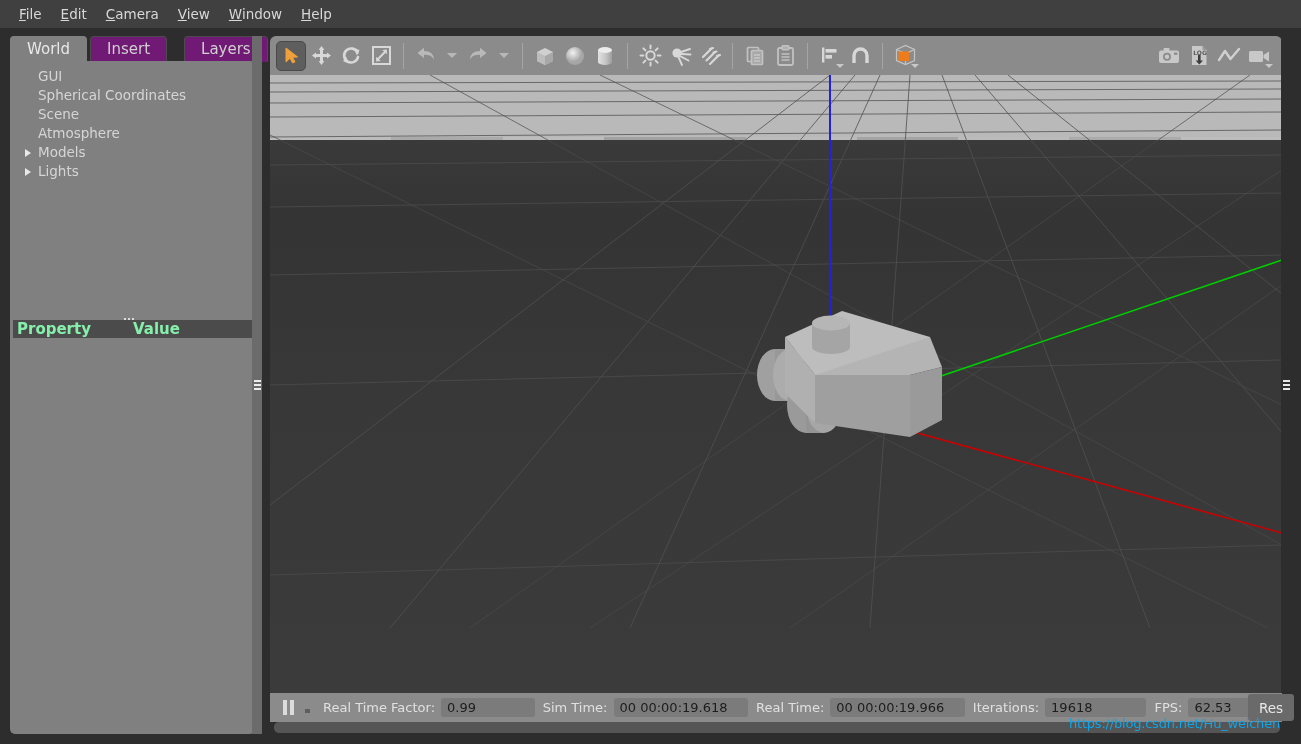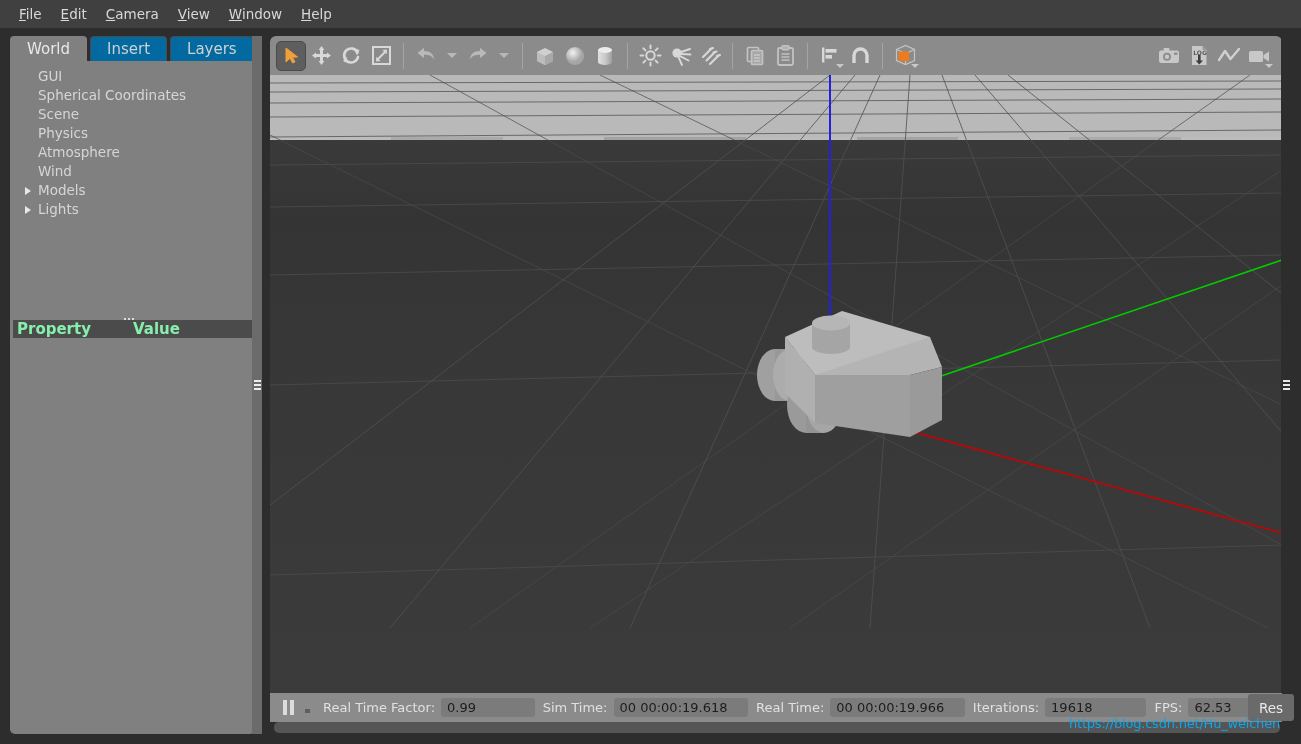--- a/index.html
+++ b/index.html
@@ -33,24 +33,24 @@
   #tabbar { position: absolute; left: 0; top: 0; height: 26px; width: 250px; display: flex; }
   .tab {
     height: 26px; line-height: 24px;
     padding: 0 16px;
     font-size: 15px;
     color: #d0d0d0;
     border-top-left-radius: 4px; border-top-right-radius: 4px;
     cursor: default;
   }
   .tab.inactive {
-    background: #0369a1;
+    background: #701a75;
     border: 1px solid #4b4b4b;
     border-bottom: none;
-    margin-right: 3px;
+    margin-right: 17px;
   }
   .tab.active {
     background: #808080;
     border: 1px solid #808080;
     border-bottom: none;
     margin-right: 3px;
     color: #e8e8e8;
   }
   #left-panel {
     position: absolute; left: 0; top: 25px;
@@ -266,27 +266,21 @@
       <div class="tree-item">
         <span>GUI</span>
       </div>
       <div class="tree-item">
         <span>Spherical Coordinates</span>
       </div>
       <div class="tree-item">
         <span>Scene</span>
       </div>
       <div class="tree-item">
-        <span>Physics</span>
-      </div>
-      <div class="tree-item">
         <span>Atmosphere</span>
-      </div>
-      <div class="tree-item">
-        <span>Wind</span>
       </div>
       <div class="tree-item">
         <span class="tree-arrow"></span>
         <span>Models</span>
       </div>
       <div class="tree-item">
         <span class="tree-arrow"></span>
         <span>Lights</span>
       </div>
     </div>

